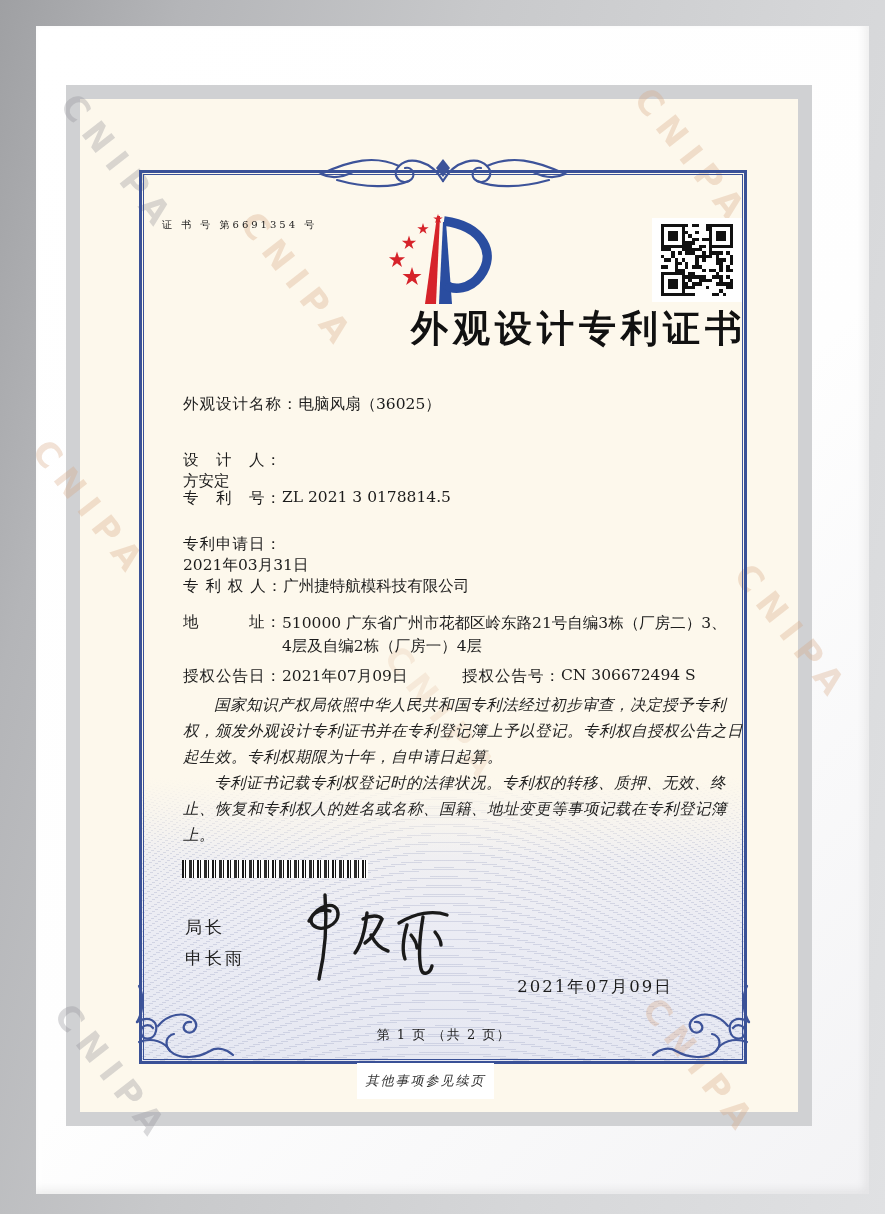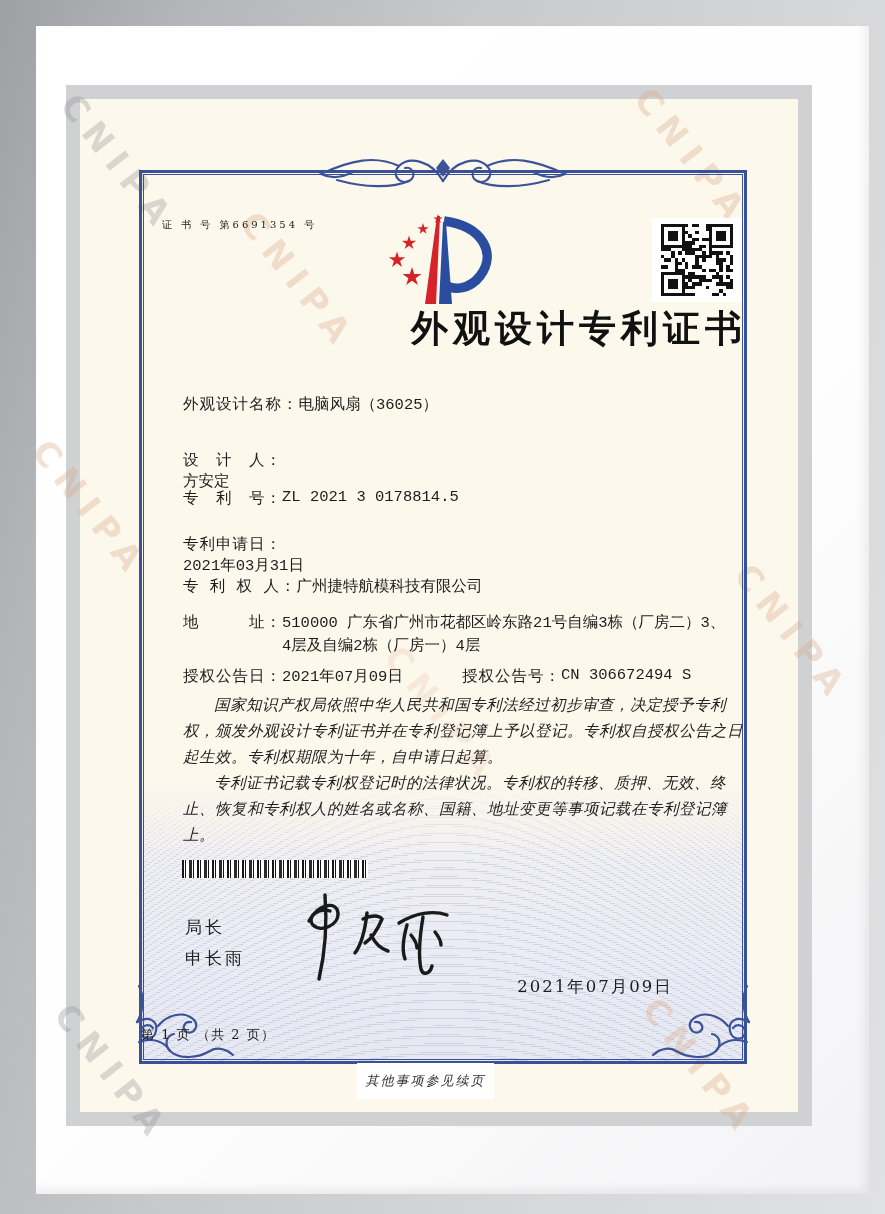--- a/index.html
+++ b/index.html
@@ -39,37 +39,37 @@
   .orn{position:absolute;color:#3d5399;}
   .orn-top{left:313px;top:150px;width:260px;height:42px;}
   .orn-bl{left:134px;top:984px;width:102px;height:78px;}
   .orn-br{left:650px;top:984px;width:102px;height:78px;transform:scaleX(-1);}
   .cert-no{position:absolute;left:162px;top:218px;font-size:10px;letter-spacing:3px;}
   .logo{position:absolute;left:383px;top:210px;width:120px;height:100px;}
   .qr{position:absolute;left:652px;top:218px;width:90px;height:84px;background:#fff;
     display:flex;align-items:center;justify-content:center;}
   .title{position:absolute;left:141px;top:304px;width:606px;text-align:right;
     font-size:37px;font-weight:bold;letter-spacing:5px;color:#111;}
-  .row{position:absolute;left:183px;font-size:15.5px;display:flex;font-family:Liberation Mono, monospace;}
+  .row{position:absolute;left:183px;font-size:15.5px;display:flex;}
   .row .lbl{white-space:pre;letter-spacing:1px;}
   .row .val{white-space:pre-wrap;}
   .r1{top:394px;} .r2{top:450px;flex-direction:column;} .r3{top:488px;} .r4{top:534px;flex-direction:column;} .r5{top:576px;}
   .r6{top:612px;} .r6 .val{width:452px;line-height:23px;}
   .r7a{top:666px;} .r7b{top:666px;left:462px;}
   .paras{position:absolute;left:183px;top:692px;width:562px;font-size:15.5px;line-height:26px;
     font-style:italic;letter-spacing:0.5px;color:#222;}
   .paras p{margin:0;text-indent:2em;}
   .barcode{position:absolute;left:182px;top:860px;width:186px;height:18px;
     background:repeating-linear-gradient(90deg,#161616 0 2px,#fff 2px 3px,#161616 3px 4px,#fff 4px 7px,#2b2b2b 7px 10px,#fff 10px 11px,#161616 11px 12px,#fff 12px 15px);}
   .commissioner{position:absolute;left:185px;top:912px;font-family:"DejaVu Sans",sans-serif;
     font-size:17px;line-height:31px;letter-spacing:3px;color:#222;}
   .signature{position:absolute;left:283px;top:891px;width:186px;height:92px;}
   .issue-date{position:absolute;left:455px;top:976px;width:280px;text-align:center;
     font-size:16.5px;letter-spacing:2px;}
-  .page-info{position:absolute;left:141px;top:1026px;width:606px;
+  .page-info{position:absolute;left:141px;top:1026px;width:606px;text-align:center;
     font-size:13px;letter-spacing:1.5px;}
   .cont-note{position:absolute;left:357px;top:1063px;width:137px;height:36px;background:#fff;
     display:flex;align-items:center;justify-content:center;font-size:13px;font-style:italic;
     letter-spacing:2px;color:#333;}
 </style>
 </head>
 <body>
 
 <div class="stage">
   <div class="frame"></div>

